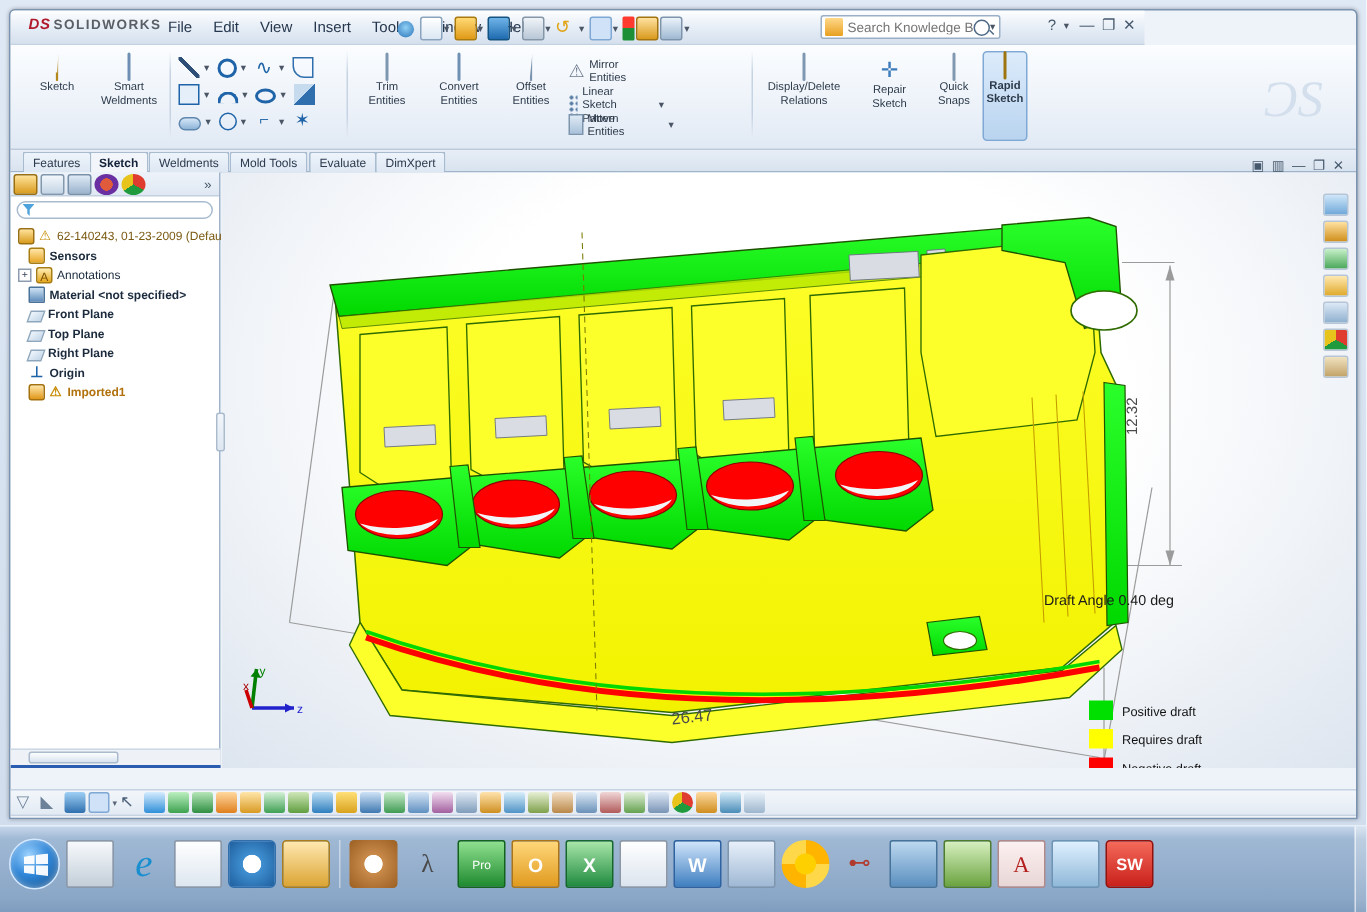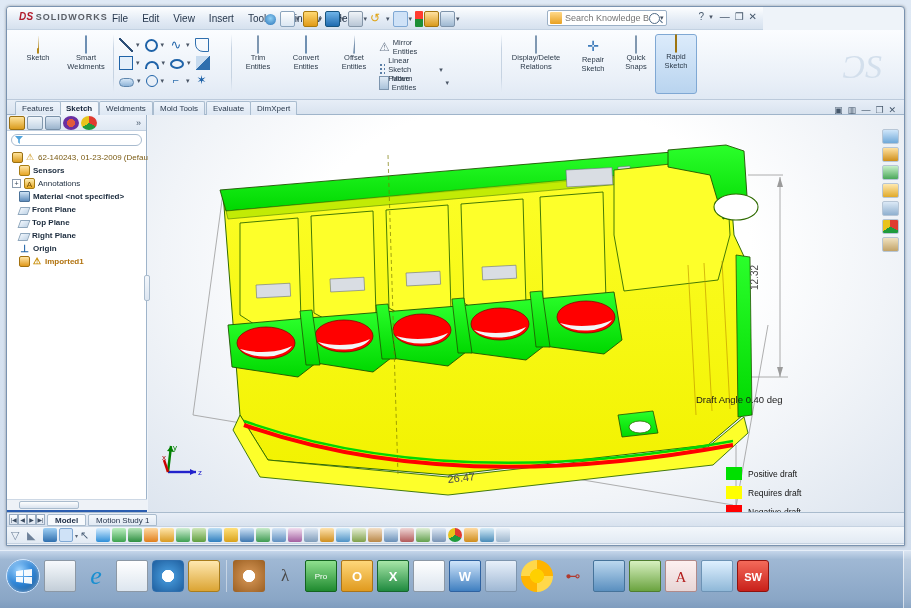--- a/index.html
+++ b/index.html
@@ -316,22 +316,22 @@
       <div class="rbtn" style="left:563px;top:6px;">
         <span class="gi" style="color:#3f7cbb;font-size:14px;line-height:20px;">✛</span>
         <span class="lbl">Repair</span>
         <span class="lbl">Sketch</span>
       </div>
       <div class="rbtn" style="left:606px;top:6px;">
         <span class="gi" style="background:linear-gradient(#f2f7fc,#d2e1f0);border:1px solid #8198b0;"></span>
         <span class="lbl">Quick</span>
         <span class="lbl">Snaps</span>
       </div>
-      <div class="rbtn" style="left:648px;top:4px;width:42px;height:60px;
-                  background:linear-gradient(#dcebfb,#b9d4ef);border:1px solid #7fa8d4;border-radius:3px;">
+      <div class="rbtn" style="left:648px;top:4px;width:30px;height:60px;
+                  background:linear-gradient(#dcebfb,#b9d4ef);border:1px solid #7fa8d4;border-radius:3px;font-weight:bold;">
         <span class="gi" style="background:linear-gradient(#ffe07a,#e3a11c);border:1px solid #9d7410;margin-top:4px;"></span>
         <span class="lbl">Rapid</span>
         <span class="lbl">Sketch</span>
       </div>
 
       <div style="position:absolute;right:24px;top:18px;font-size:34px;color:#d3dfec;
                   font-style:italic;font-family:'Liberation Serif',serif;text-align:right;">ƆS</div>
     </div>
 
     <div class="tabstrip">
@@ -561,30 +561,20 @@
         <span class="rp" style="background:linear-gradient(#cfe6fa,#6fa8d8);"></span>
         <span class="rp" style="background:linear-gradient(#ffe1a0,#cf8f1b);"></span>
         <span class="rp" style="background:linear-gradient(#c7f0c9,#4aa85a);"></span>
         <span class="rp" style="background:linear-gradient(#ffe9b0,#e0a92a);"></span>
         <span class="rp" style="background:linear-gradient(#dce9f6,#8fb0cf);"></span>
         <span class="rp" style="background:conic-gradient(#e03b2f 0 33%,#1f9b3d 0 66%,#e8c31c 0);"></span>
         <span class="rp" style="background:linear-gradient(#f0e2c0,#c2a368);"></span>
       </div>
     </div>
 
-    <div class="doctabs">
-      <span class="navbtns">
-        <i>|◀</i>
-        <i>◀</i>
-        <i>▶</i>
-        <i>▶|</i>
-      </span>
-      <span class="dtab on">Model</span>
-      <span class="dtab">Motion Study 1</span>
-    </div>
 
     <div class="bottombar">
       <span class="bb" style="color:#6d8199;font-size:11px;line-height:14px;">▽</span>
       <span class="bb" style="color:#6d8199;font-size:11px;line-height:14px;">◣</span>
       <span class="bb" style="background:linear-gradient(#9fd0f5,#2f6fae);border-radius:2px;"></span>
       <span class="bb" style="background:#cfe2f7;border:1px solid #7fa8d4;"></span>
       <span class="vcar">▾</span>
       <span class="bb" style="color:#4a5f77;font-size:11px;line-height:14px;">↖</span>
       <span class="bb" style="background:linear-gradient(#d4ecff,#2f8fd8);border-radius:2px;"></span>
       <span class="bb" style="background:linear-gradient(#bdf0c1,#3da24f);border-radius:2px;"></span>

